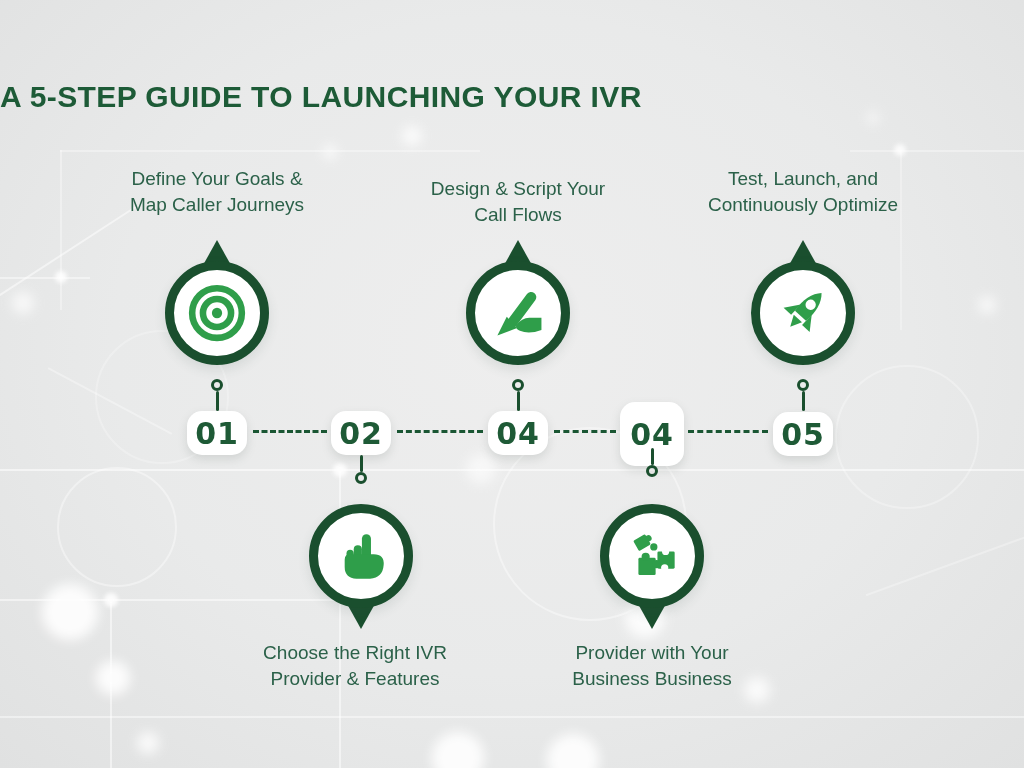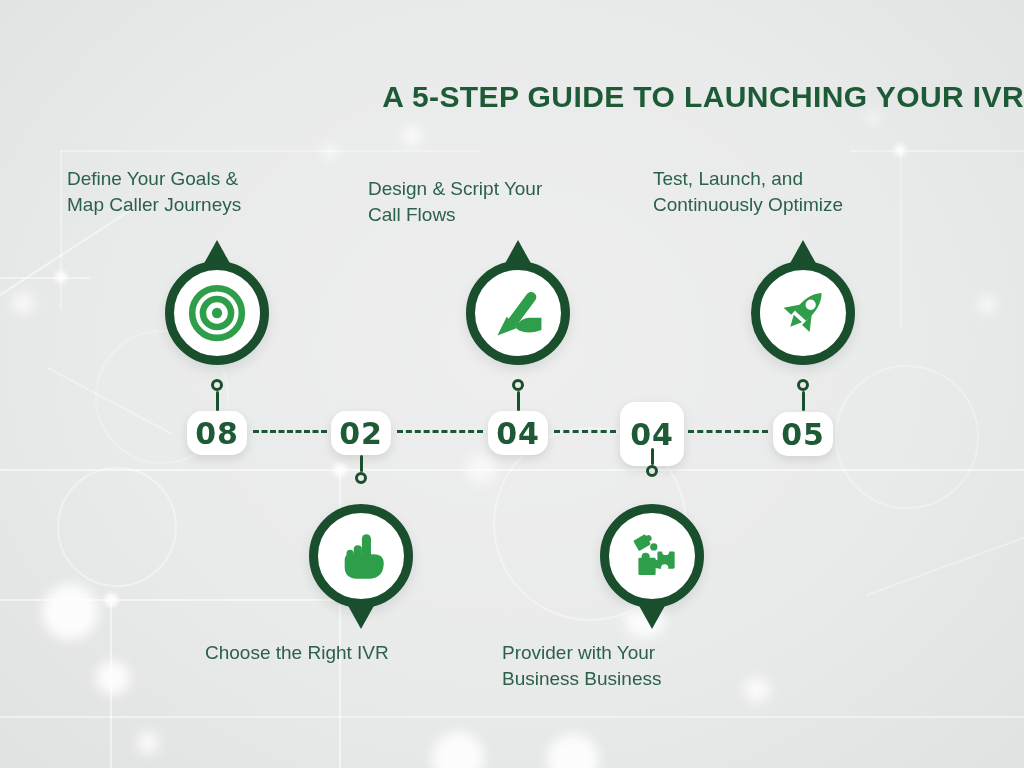--- a/index.html
+++ b/index.html
@@ -11,25 +11,25 @@
   }
   
   .decor{position:absolute;pointer-events:none;}
   .decor.line{background:#ffffff;opacity:.55;}
   .decor.ring{border:2px solid #ffffff;border-radius:50%;opacity:.45;}
   .decor.dot{background:#ffffff;border-radius:50%;filter:blur(6px);opacity:.85;}
   .decor.node{background:#ffffff;border-radius:50%;filter:blur(2px);opacity:.9;}
 
   .title{
     position:absolute;left:0;top:80px;width:1024px;margin:0;
-    text-align:right;font-size:30px;font-weight:bold;letter-spacing:.4px;
+    text-align:left;font-size:30px;font-weight:bold;letter-spacing:.4px;
     color:#1d5b37;
   }
   .step-label{
-    position:absolute;width:300px;text-align:left;
+    position:absolute;width:300px;text-align:center;
     font-size:19px;line-height:26px;color:#2b6149;
   }
   .step-label span{display:block;}
 
   .icon-wrap{position:absolute;width:104px;height:104px;}
   .icon-circle{
     position:absolute;left:0;top:0;width:86px;height:86px;
     border:9px solid #1a4f2e;border-radius:50%;background:#ffffff;
     display:flex;align-items:center;justify-content:center;
     box-shadow:0 5px 12px rgba(60,80,70,.12);
@@ -147,21 +147,21 @@
           <path d="M26 40 H38 L32 52 Z" fill="#2f9e4a"></path>
           <circle cx="32" cy="20" r="5.5" fill="#ffffff"></circle>
         </g>
       </svg>
     </div>
   </div>
   <div class="pin-ring" style="left:797px;top:379px"></div>
   <div class="pin-line" style="left:801.5px;top:391px;height:20px"></div>
 
   <div class="num-badge" style="left:187px;top:411px">
-    <span class="num">08</span>
+    <span class="num">01</span>
   </div>
   <div class="num-badge" style="left:331px;top:411px">
     <span class="num">02</span>
   </div>
   <div class="num-badge" style="left:488px;top:411px">
     <span class="num">04</span>
   </div>
   <div class="num-badge" style="left:620px;top:402px;width:64px;height:64px">
     <span class="num">04</span>
   </div>
@@ -184,20 +184,21 @@
           <rect x="33" y="8" width="10" height="32" rx="5"></rect>
           <rect x="24" y="20" width="9" height="20" rx="4.5"></rect>
           <rect x="16" y="25" width="8" height="15" rx="4"></rect>
           <path d="M14 36 Q14 30 20 30 L46 30 Q58 30 57 42 Q56 56 42 57 L27 57 Q14 56 14 44 Z"></path>
         </g>
       </svg>
     </div>
   </div>
   <div class="step-label" style="left:205px;top:640px">
     <span>Choose the Right IVR</span>
+    <span>Provider &amp; Features</span>
   </div>
 
   <div class="pin-line" style="left:650.5px;top:448px;height:17px"></div>
   <div class="pin-ring" style="left:646px;top:465px"></div>
   <div class="icon-wrap" style="left:600px;top:504px">
     <div class="pointer down"></div>
     <div class="icon-circle">
       <svg width="58" height="58" viewBox="0 0 64 64">
         <g fill="#2f9e4a">
           <rect x="17" y="34" width="19" height="19" rx="1.5"></rect>

